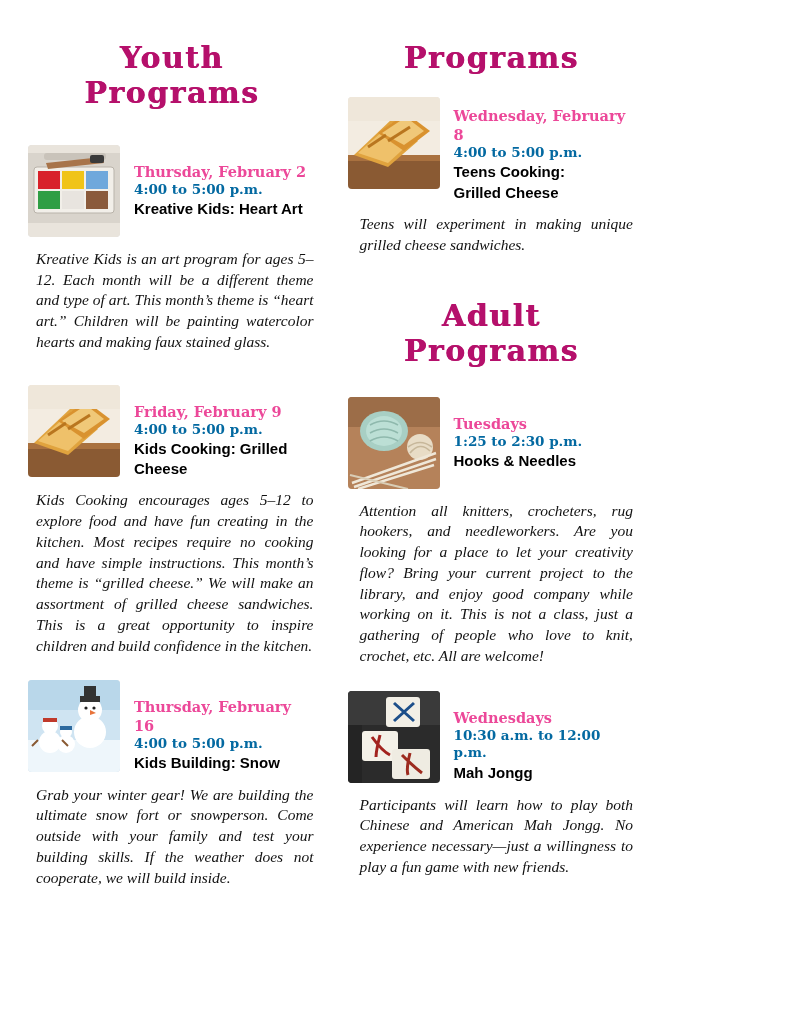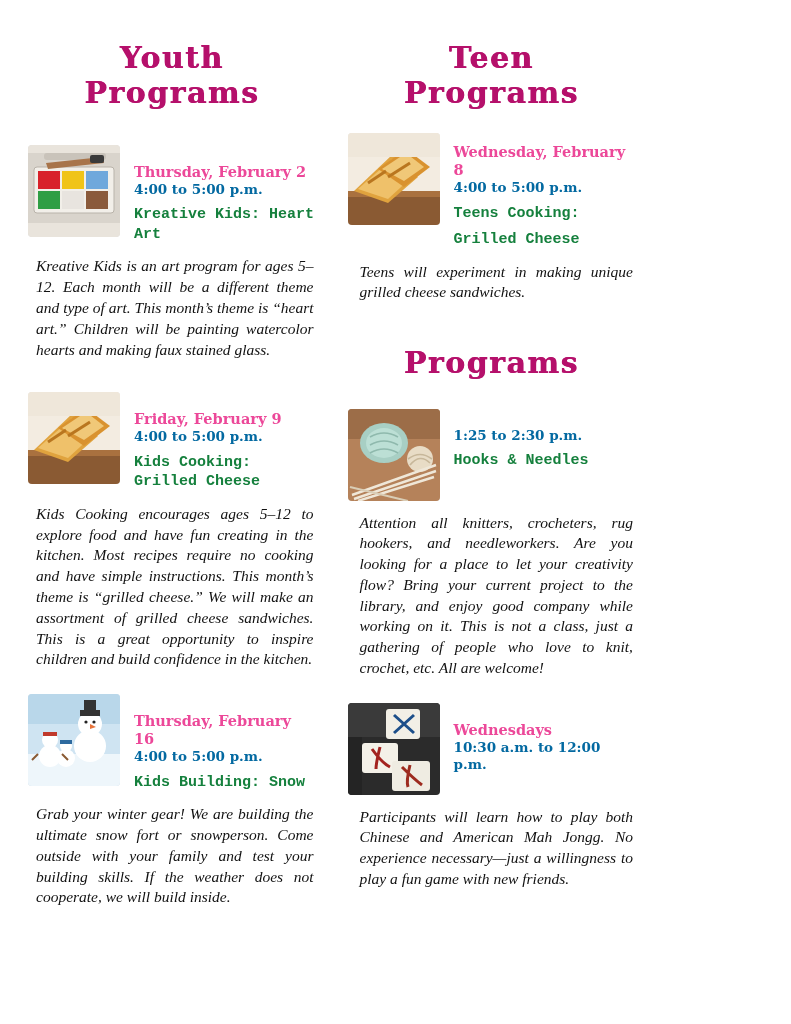--- a/index.html
+++ b/index.html
@@ -78,26 +78,26 @@
     line-height: 1.25;
   }
   .time {
     font-family: "DejaVu Serif", serif;
     font-weight: bold;
     font-size: 13.5px;
     color: #0369a1;
     line-height: 1.3;
   }
   .name {
-    font-family: Liberation Mono, monospace;
+    font-family: Liberation Sans, sans-serif;
     font-weight: bold;
     font-size: 15px;
-    color: #15803d;
+    color: #000000;
     line-height: 1.3;
-    margin-top: 7px;
+    margin-top: 1px;
   }
   .desc {
     font-family: "Liberation Serif", serif;
     font-style: italic;
     font-size: 15.5px;
     line-height: 1.34;
     text-align: justify;
     text-justify: inter-word;
     color: #111111;
     margin: 12px 0 0 8px;
@@ -205,21 +205,20 @@
         </div>
       </div>
       <div class="desc">Grab your winter gear! We are building the ultimate snow fort or snowperson. Come outside with your family and test your building skills. If the weather does not cooperate, we will build inside.</div>
     </div>
 
   </div>
 
   <div class="column col-right">
 
     <div class="section-title title-teen">
-      <span class="ln">Teen</span>
       <span class="ln">Programs</span>
     </div>
 
     <div class="event">
       <div class="event-head">
         <div class="thumb">
           <svg viewBox="0 0 92 92" preserveAspectRatio="none" aria-hidden="true">
             <rect width="92" height="92" fill="#f3ece1"></rect>
             <rect x="0" y="62" width="92" height="30" fill="#8a5a33"></rect>
             <rect x="0" y="58" width="92" height="6" fill="#a9713f"></rect>
@@ -236,39 +235,41 @@
           <div class="date">Wednesday, February 8</div>
           <div class="time">4:00 to 5:00 p.m.</div>
           <div class="name">Teens Cooking:</div>
           <div class="name">Grilled Cheese</div>
         </div>
       </div>
       <div class="desc indent-more">Teens will experiment in making unique grilled cheese sandwiches.</div>
     </div>
 
     <div class="section-title title-adult">
+      <span class="ln">Adult</span>
       <span class="ln">Programs</span>
     </div>
 
     <div class="event">
       <div class="event-head">
         <div class="thumb">
           <svg viewBox="0 0 92 92" preserveAspectRatio="none" aria-hidden="true">
             <rect width="92" height="92" fill="#b5825a"></rect>
             <rect x="0" y="0" width="92" height="30" fill="#9c6d48"></rect>
             <ellipse cx="36" cy="34" rx="24" ry="20" fill="#a8cfc4"></ellipse>
             <ellipse cx="36" cy="34" rx="18" ry="15" fill="#bcdfd5"></ellipse>
             <path d="M22 28 q14 -8 28 0 M22 36 q14 -8 28 0 M22 44 q14 -8 28 0" stroke="#8fb9ad" stroke-width="1.6" fill="none"></path>
             <circle cx="72" cy="50" r="13" fill="#e8dcc6"></circle>
             <path d="M60 50 q12 -9 24 0 M62 56 q10 -12 20 -2" stroke="#c7b79a" stroke-width="1.6" fill="none"></path>
             <path d="M4 86 L88 56 M6 90 L88 62 M10 92 L86 68" stroke="#efe7d8" stroke-width="2.4" fill="none"></path>
             <path d="M2 78 L60 92" stroke="#d9cdb6" stroke-width="2" fill="none"></path>
           </svg>
         </div>
         <div class="meta">
+          <div class="date">Tuesdays</div>
           <div class="time">1:25 to 2:30 p.m.</div>
           <div class="name">Hooks &amp; Needles</div>
         </div>
       </div>
       <div class="desc indent-more">Attention all knitters, crocheters, rug hookers, and needleworkers. Are you looking for a place to let your creativity flow? Bring your current project to the library, and enjoy good company while working on it. This is not a class, just a gathering of people who love to knit, crochet, etc.  All are welcome!</div>
     </div>
 
     <div class="gap-md"></div>
 
     <div class="event">
@@ -282,19 +283,20 @@
             <rect x="14" y="40" width="36" height="30" rx="3" fill="#f4f1e8"></rect>
             <path d="M24 46 q10 14 18 18 M32 44 q-4 16 -4 22" stroke="#a3231f" stroke-width="3" fill="none"></path>
             <rect x="44" y="58" width="38" height="30" rx="3" fill="#efece2"></rect>
             <path d="M54 64 q12 12 20 18 M62 62 q-4 16 -2 22" stroke="#9d2b1f" stroke-width="3" fill="none"></path>
             <rect x="0" y="34" width="14" height="58" fill="#242424"></rect>
           </svg>
         </div>
         <div class="meta">
           <div class="date">Wednesdays</div>
           <div class="time">10:30 a.m. to 12:00 p.m.</div>
+          <div class="name">Mah Jongg</div>
         </div>
       </div>
       <div class="desc indent-more">Participants will learn how to play both Chinese and American Mah Jongg. No experience necessary—just a willingness to play a fun game with new friends.</div>
     </div>
 
   </div>
 </div>
 
 </body></html>

